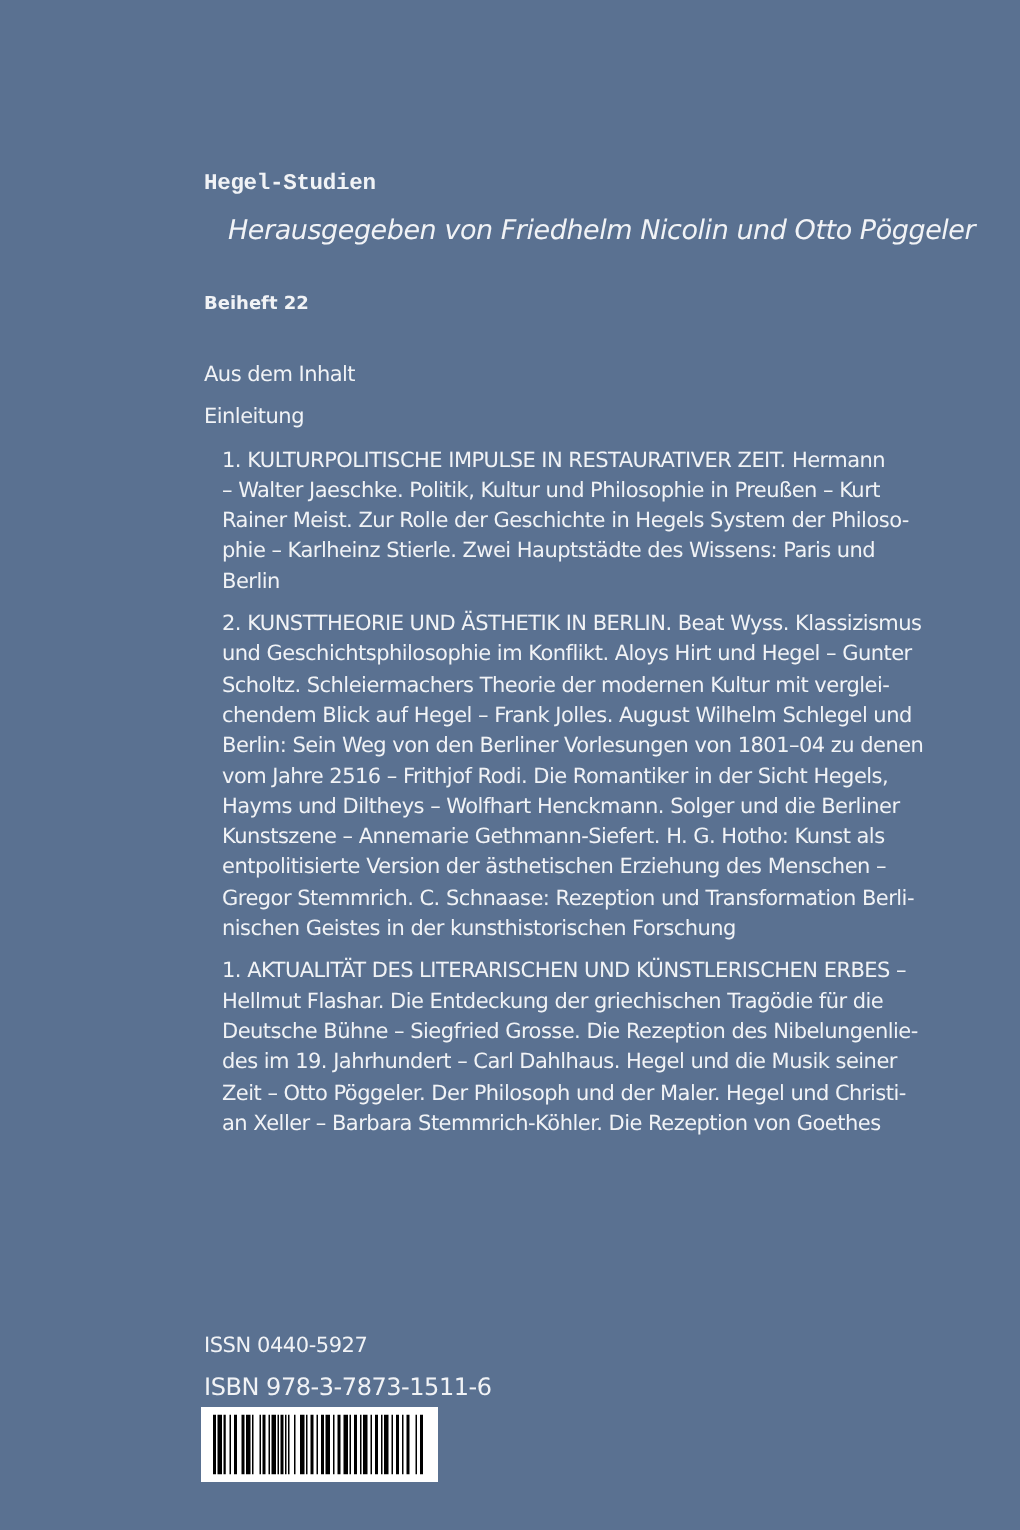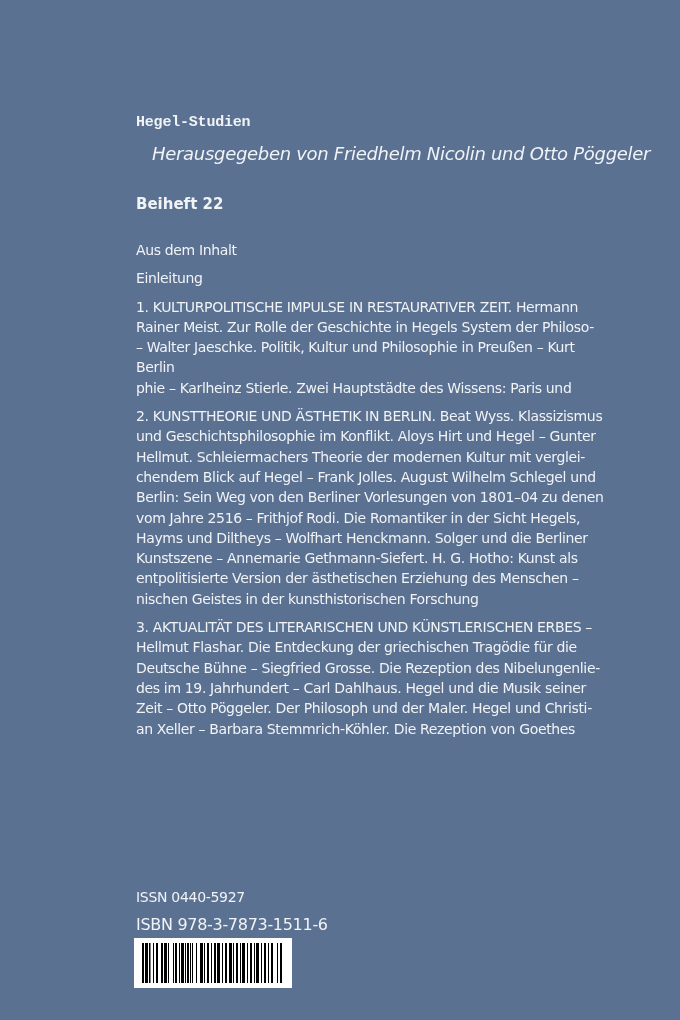--- a/index.html
+++ b/index.html
@@ -21,28 +21,28 @@
     font-weight: bold; font-size: 15px; letter-spacing: -0.2px; font-family: Liberation Mono, monospace;
   }
   .editors {
     position: absolute; top: 143px; left: 0;
     font-style: italic; font-size: 18px; letter-spacing: -0.3px;
     white-space: nowrap;
     margin-left: 16px;
   }
   .volume {
     position: absolute; top: 195px; left: 0;
-    font-weight: bold; font-size: 15px;
+    font-weight: bold; font-size: 12px;
   }
   .contents {
     position: absolute; top: 240px; left: 0; width: 430px;
     font-size: 14px; line-height: 20.3px; letter-spacing: -0.35px;
   }
   .contents p { margin: 0 0 8px 0; }
-  .contents .line { display: block; white-space: nowrap; }
+  .contents .line { display: block; white-space: nowrap; margin-left: 12px; }
   .contents .just { text-align: justify; text-align-last: justify; }
   .issn {
     position: absolute; top: 889px; left: 0;
     font-size: 14px; letter-spacing: -0.3px;
   }
   .isbn {
     position: absolute; top: 915px; left: 0;
     font-size: 16px; letter-spacing: -0.3px;
   }
   .barcode {
@@ -61,41 +61,42 @@
   <div class="series-title">Hegel-Studien</div>
   <div class="editors">Herausgegeben von Friedhelm Nicolin und Otto Pöggeler</div>
   <div class="volume">Beiheft 22</div>
 
   <div class="contents">
     <p>Aus dem Inhalt</p>
     <p>Einleitung</p>
 
     <p>
       <span class="line just">1. KULTURPOLITISCHE IMPULSE IN RESTAURATIVER ZEIT. Hermann</span>
+      <span class="line just">– Walter Jaeschke. Politik, Kultur und Philosophie in Preußen – Kurt</span>
       <span class="line just">Rainer Meist. Zur Rolle der Geschichte in Hegels System der Philoso-</span>
-      <span class="line just">– Walter Jaeschke. Politik, Kultur und Philosophie in Preußen – Kurt</span>
+      <span class="line just">phie – Karlheinz Stierle. Zwei Hauptstädte des Wissens: Paris und</span>
       <span class="line">Berlin</span>
-      <span class="line just">phie – Karlheinz Stierle. Zwei Hauptstädte des Wissens: Paris und</span>
     </p>
 
     <p>
       <span class="line just">2. KUNSTTHEORIE UND ÄSTHETIK IN BERLIN. Beat Wyss. Klassizismus</span>
       <span class="line just">und Geschichtsphilosophie im Konflikt. Aloys Hirt und Hegel – Gunter</span>
-      <span class="line just">Hellmut. Schleiermachers Theorie der modernen Kultur mit verglei-</span>
+      <span class="line just">Scholtz. Schleiermachers Theorie der modernen Kultur mit verglei-</span>
       <span class="line just">chendem Blick auf Hegel – Frank Jolles. August Wilhelm Schlegel und</span>
       <span class="line just">Berlin: Sein Weg von den Berliner Vorlesungen von 1801–04 zu denen</span>
       <span class="line just">vom Jahre 2516 – Frithjof Rodi. Die Romantiker in der Sicht Hegels,</span>
       <span class="line just">Hayms und Diltheys – Wolfhart Henckmann. Solger und die Berliner</span>
       <span class="line just">Kunstszene – Annemarie Gethmann-Siefert. H. G. Hotho: Kunst als</span>
       <span class="line just">entpolitisierte Version der ästhetischen Erziehung des Menschen –</span>
+      <span class="line just">Gregor Stemmrich. C. Schnaase: Rezeption und Transformation Berli-</span>
       <span class="line">nischen Geistes in der kunsthistorischen Forschung</span>
     </p>
 
     <p>
-      <span class="line just">3. AKTUALITÄT DES LITERARISCHEN UND KÜNSTLERISCHEN ERBES –</span>
+      <span class="line just">1. AKTUALITÄT DES LITERARISCHEN UND KÜNSTLERISCHEN ERBES –</span>
       <span class="line just">Hellmut Flashar. Die Entdeckung der griechischen Tragödie für die</span>
       <span class="line just">Deutsche Bühne – Siegfried Grosse. Die Rezeption des Nibelungenlie-</span>
       <span class="line just">des im 19. Jahrhundert – Carl Dahlhaus. Hegel und die Musik seiner</span>
       <span class="line just">Zeit – Otto Pöggeler. Der Philosoph und der Maler. Hegel und Christi-</span>
       <span class="line just">an Xeller – Barbara Stemmrich-Köhler. Die Rezeption von Goethes</span>
     </p>
   </div>
 
   <div class="issn">ISSN 0440-5927</div>
   <div class="isbn">ISBN 978-3-7873-1511-6</div>

